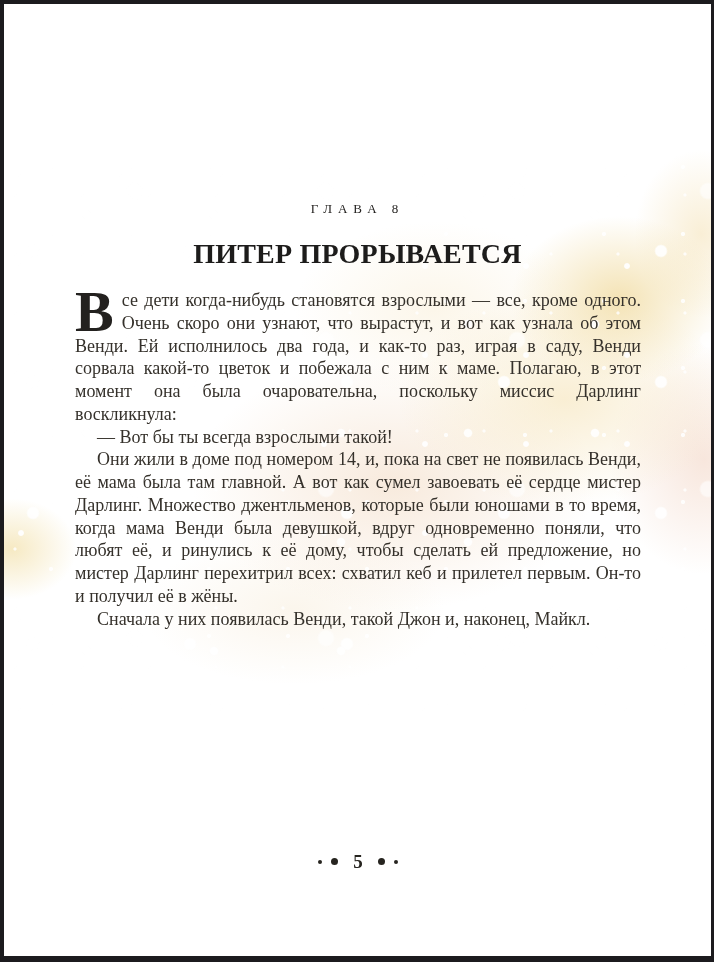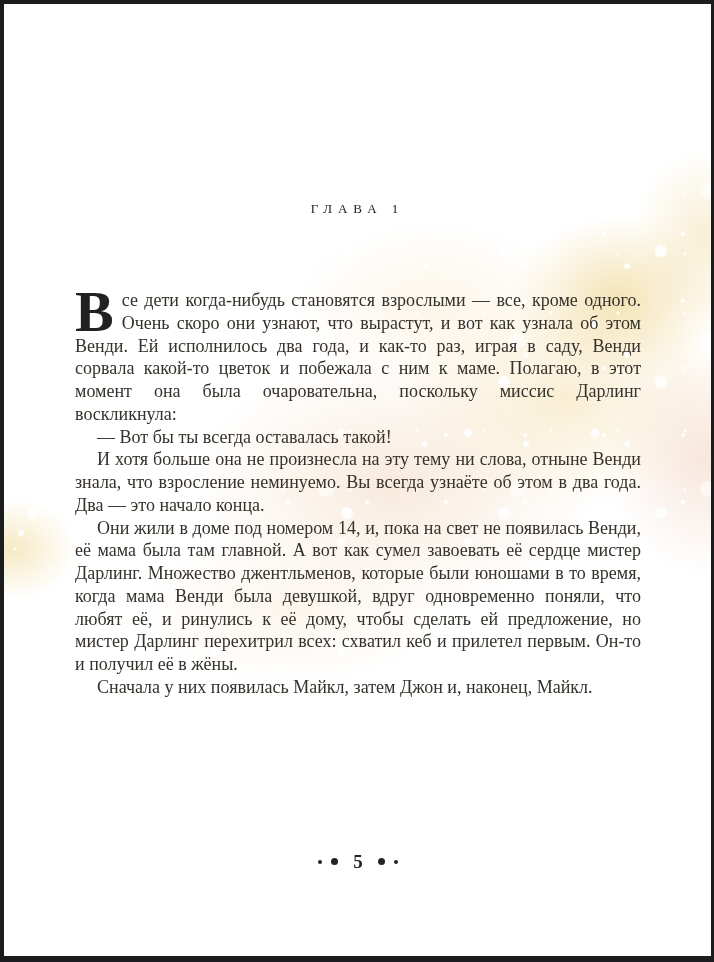--- a/index.html
+++ b/index.html
@@ -113,29 +113,29 @@
 </head>
 <body>
 
 <div class="stage">
   <div class="page">
 
     <div class="sparkles"></div>
 
     <div class="content-layer">
 
-      <div class="chapter-label">ГЛАВА 1</div>
+      <div class="chapter-label">ГЛАВА 8</div>
 
+      <h1 class="chapter-title">ПИТЕР ПРОРЫВАЕТСЯ</h1>
 
       <div class="text-block">
         <p class="para opening"><span class="dropcap">В</span><span>се дети когда-нибудь становятся взрослыми — все, кроме од­ного. Очень скоро они узнают, что вырастут, и вот как узнала об этом Венди. Ей исполнилось два года, и как-то раз, играя в саду, Венди сорвала какой-то цветок и побежала с ним к маме. Полагаю, в этот момент она была очаровательна, поскольку миссис Дарлинг воскликнула:</span></p>
-        <p class="para">— Вот бы ты всегда оставалась такой!</p>
-        <p class="para">И хотя больше она не произнесла на эту тему ни слова, отныне Венди знала, что взросление неминуемо. Вы всегда узнаёте об этом в два года. Два — это начало конца.</p>
+        <p class="para">— Вот бы ты всегда взрослыми такой!</p>
         <p class="para">Они жили в доме под номером 14, и, пока на свет не появилась Венди, её мама была там главной. А вот как сумел завоевать её сердце мистер Дарлинг. Множество джентльменов, которые были юношами в то время, когда мама Венди была девушкой, вдруг одновременно поняли, что любят её, и ринулись к её дому, чтобы сделать ей предло­жение, но мистер Дарлинг перехитрил всех: схватил кеб и прилетел первым. Он-то и получил её в жёны.</p>
-        <p class="para">Сначала у них появилась Майкл, затем Джон и, наконец, Майкл.</p>
+        <p class="para">Сначала у них появилась Венди, такой Джон и, наконец, Майкл.</p>
       </div>
 
       <div class="page-footer">
         <span class="orn-dot small"></span>
         <span class="orn-dot big"></span>
         <span class="page-number">5</span>
         <span class="orn-dot big"></span>
         <span class="orn-dot small"></span>
       </div>
 

